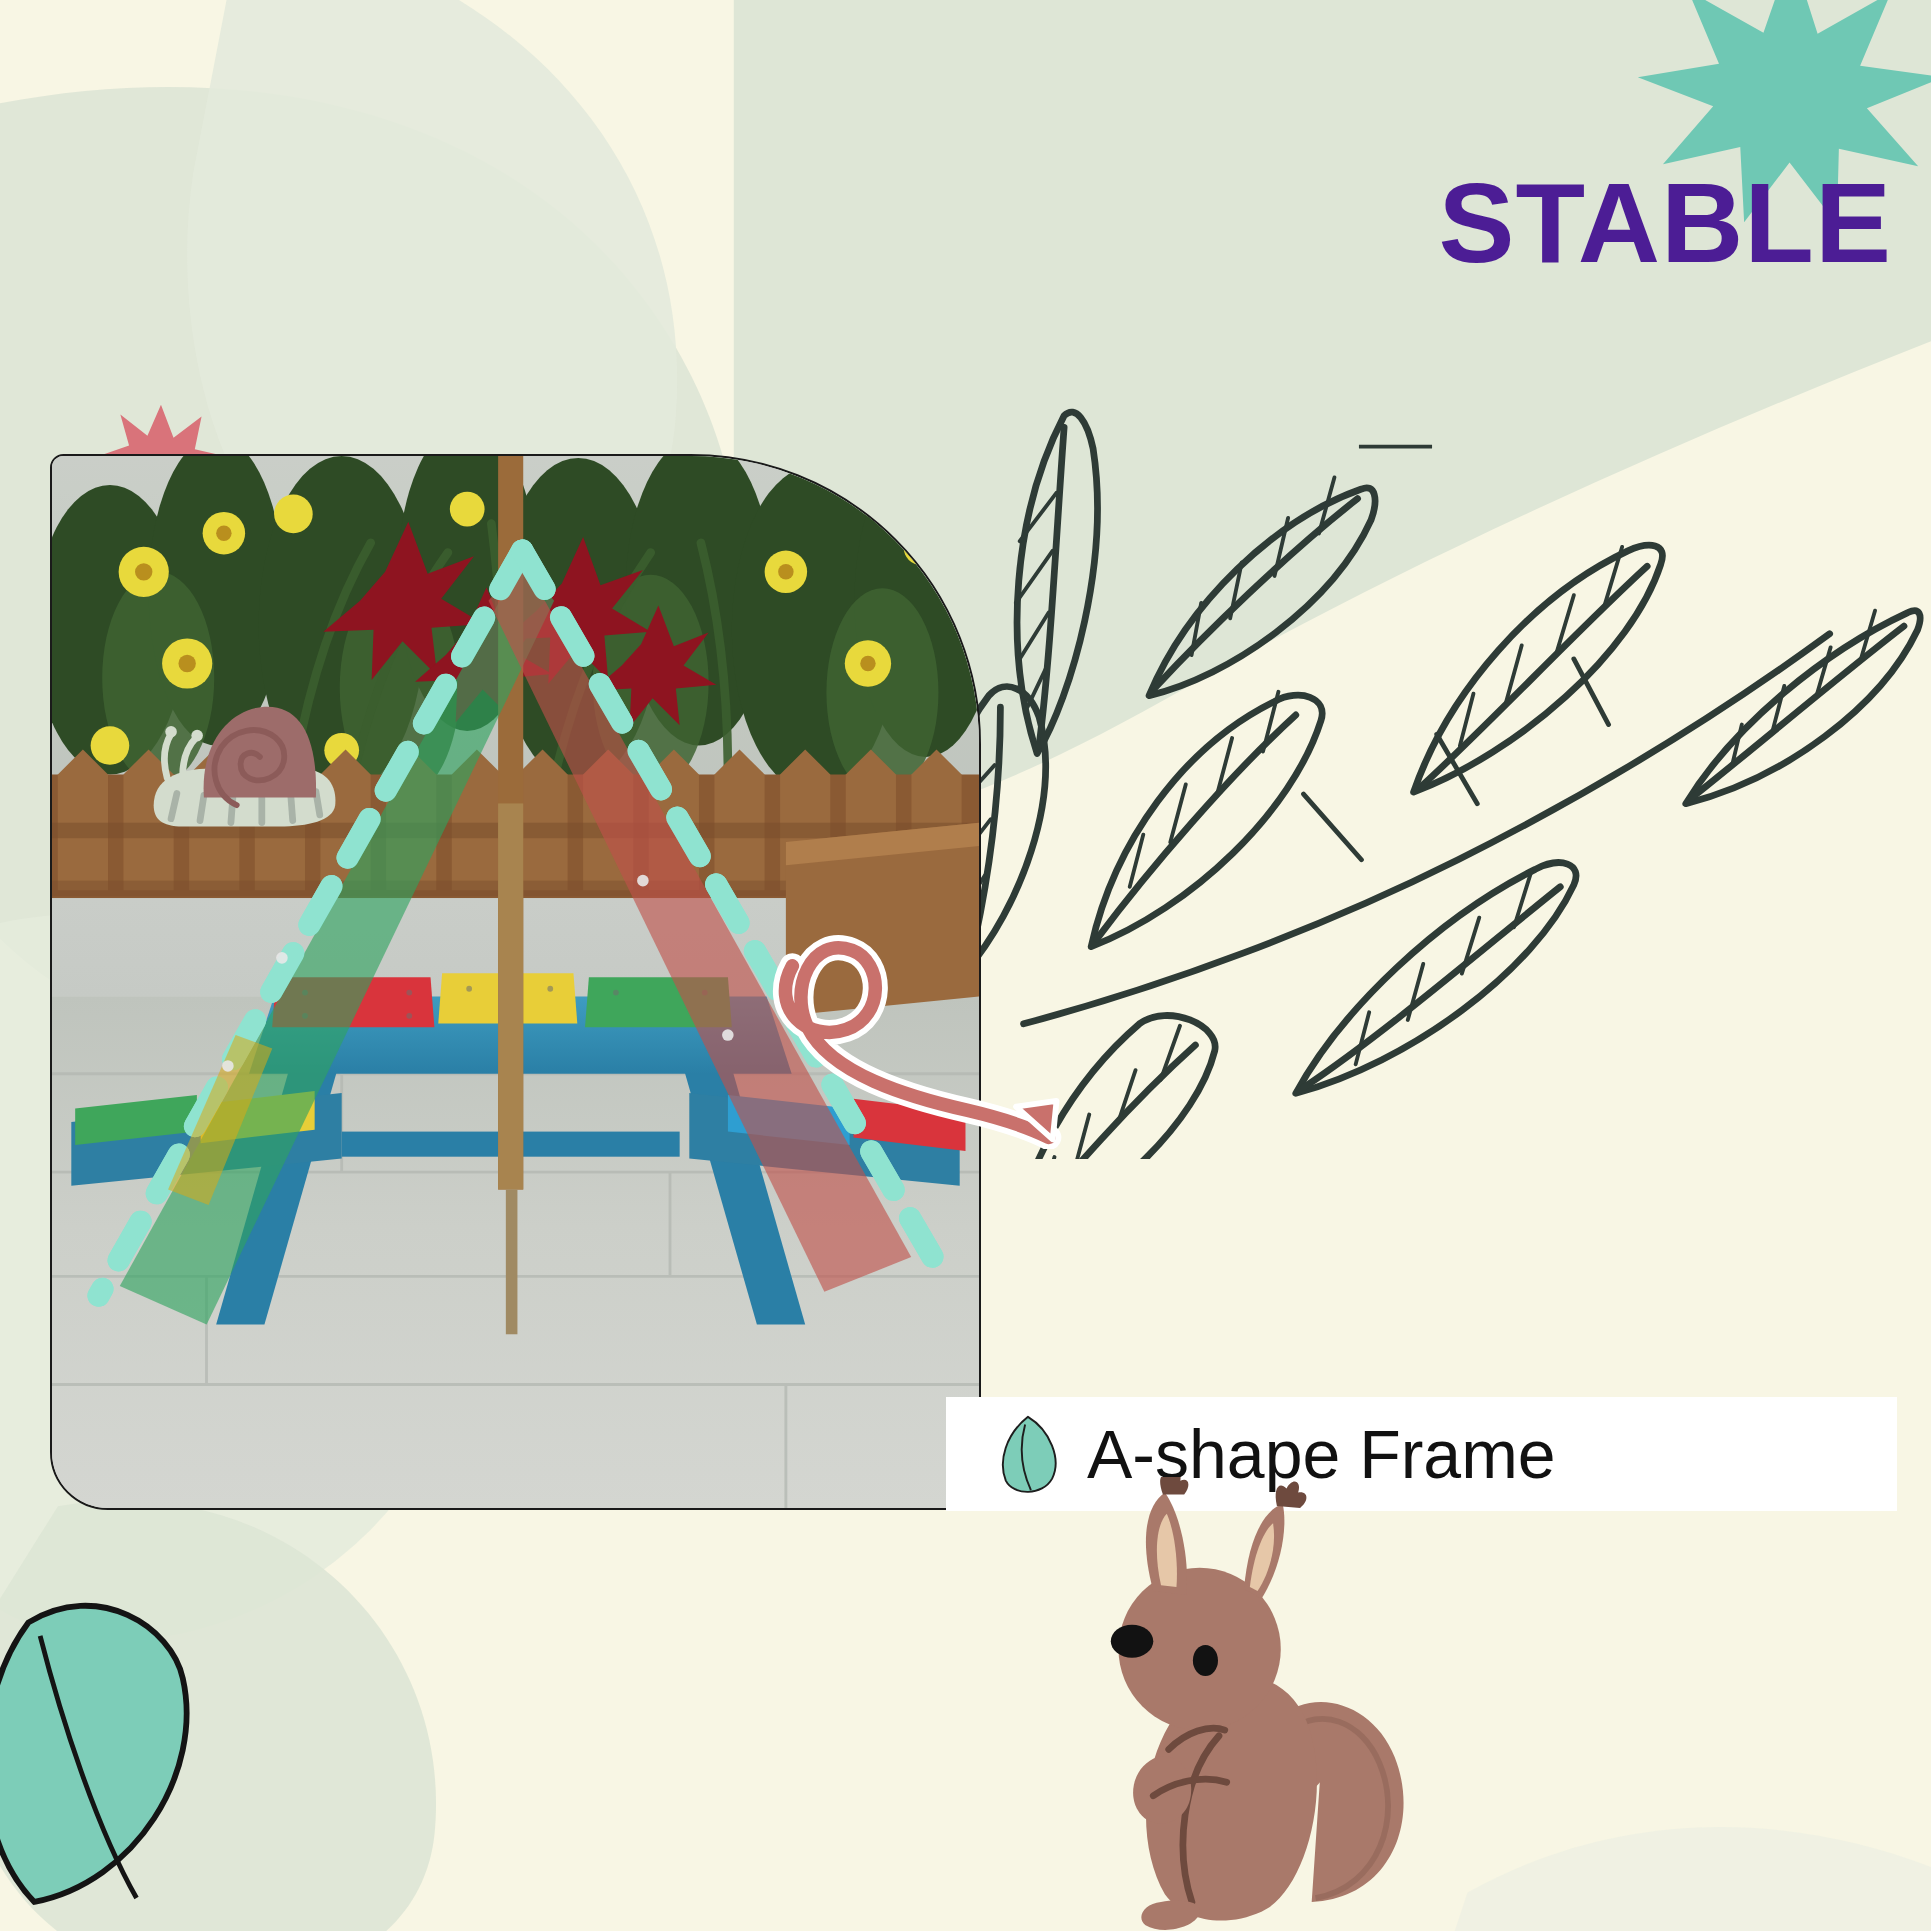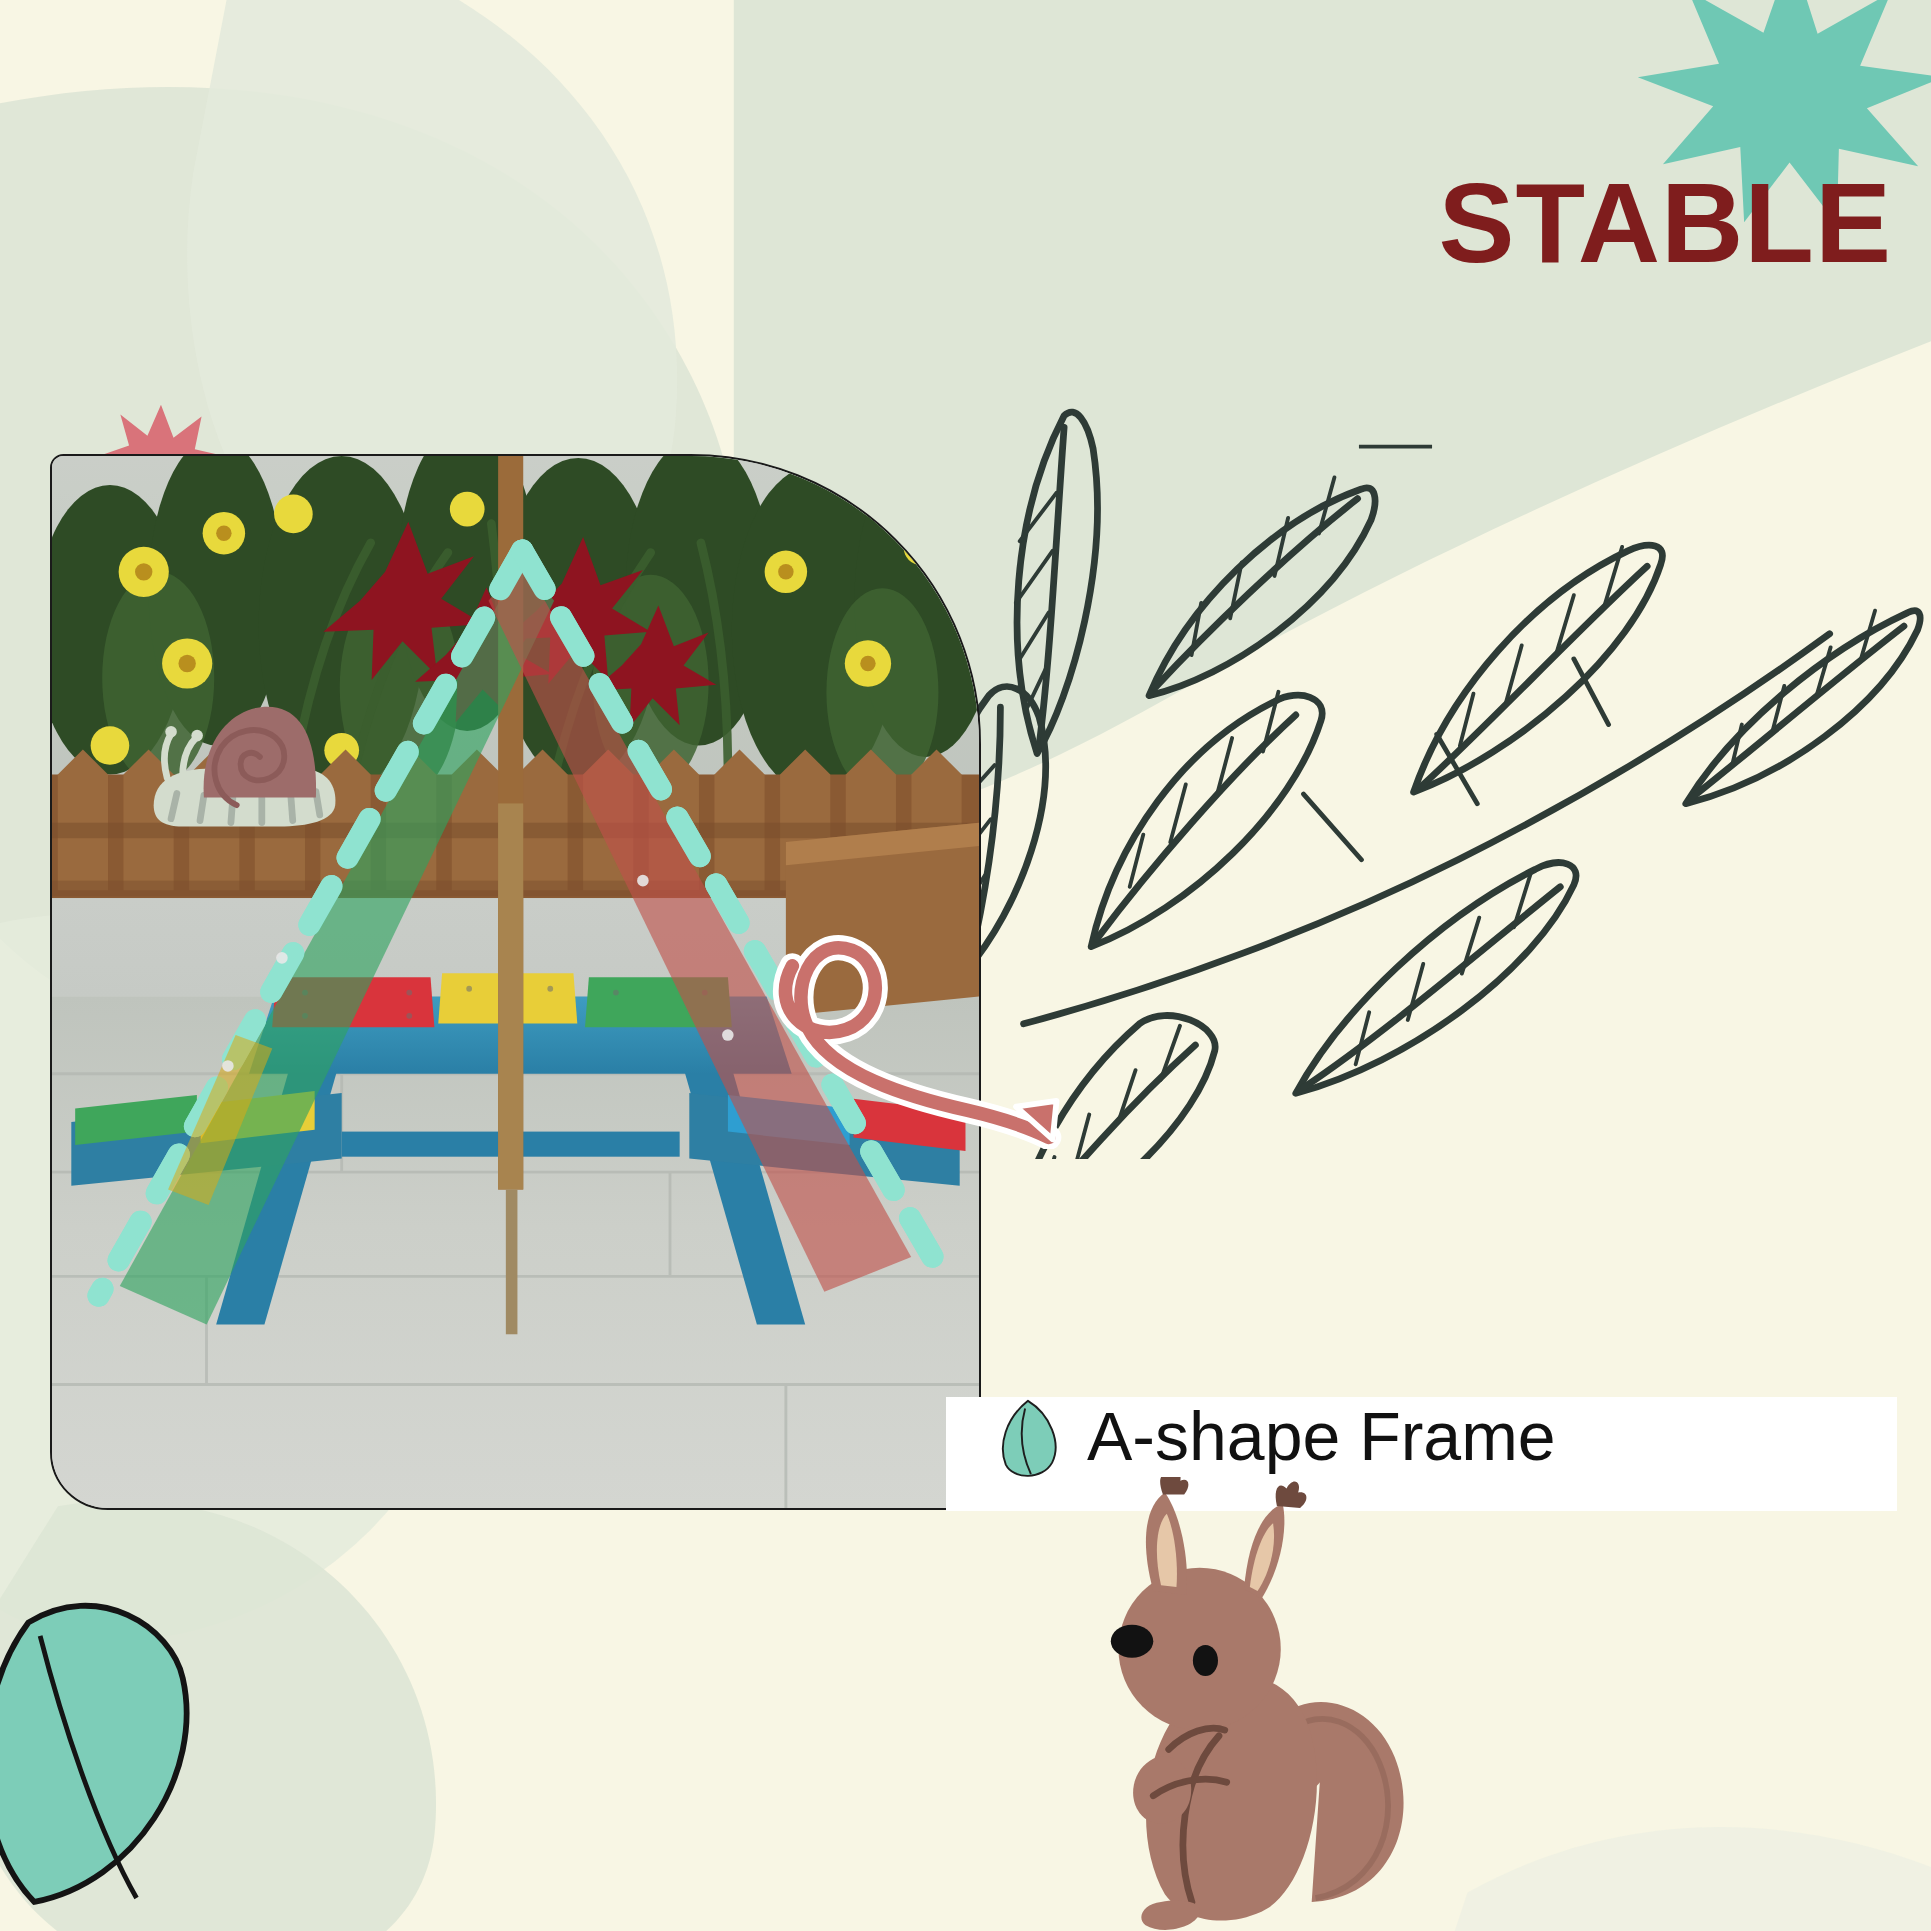--- a/index.html
+++ b/index.html
@@ -14,21 +14,21 @@
   .bg-svg{position:absolute;inset:0;width:1931px;height:1931px;}
 
   
   .star-mint{position:absolute;left:1632px;top:-58px;width:319px;height:290px;}
   .star-pink{position:absolute;left:97px;top:401px;width:126px;height:116px;}
   .leaf-mint-bl{position:absolute;left:-9.7px;top:1593px;width:241px;height:319px;}
 
   
   .headline{
     position:absolute;right:39px;top:169px;width:1159px;
-    text-align:right;color:#7f1d1d;
+    text-align:right;color:#4c1d95;
     font-weight:700;letter-spacing:1px;line-height:0.95;
   }
   .headline .ln{display:block;font-size:114px;}
   .headline .ln2{font-size:114px;}
 
   
   .botanical{position:absolute;left:956px;top:406px;width:975px;height:753px;}
 
   
   .photo-panel{
@@ -44,21 +44,21 @@
 
   
   .ashape{position:absolute;inset:0;width:927px;height:1052px;}
 
   
   .curly{position:absolute;left:763px;top:908px;width:348px;height:241px;}
 
   
   .badge{
     position:absolute;left:946px;top:1397px;width:951px;height:114px;
-    background:#FFFFFF;display:flex;align-items:flex-start;gap:27px;
+    background:#FFFFFF;display:flex;align-items:center;gap:27px;
     padding-left:50px;box-sizing:border-box;
   }
   .badge-leaf{width:64px;height:83px;flex:0 0 auto;}
   .badge-text{
     font-size:68px;font-weight:400;color:#111;letter-spacing:0px;
     font-family:"Liberation Sans","DejaVu Sans",sans-serif;
     white-space:nowrap;
   }
 
   

